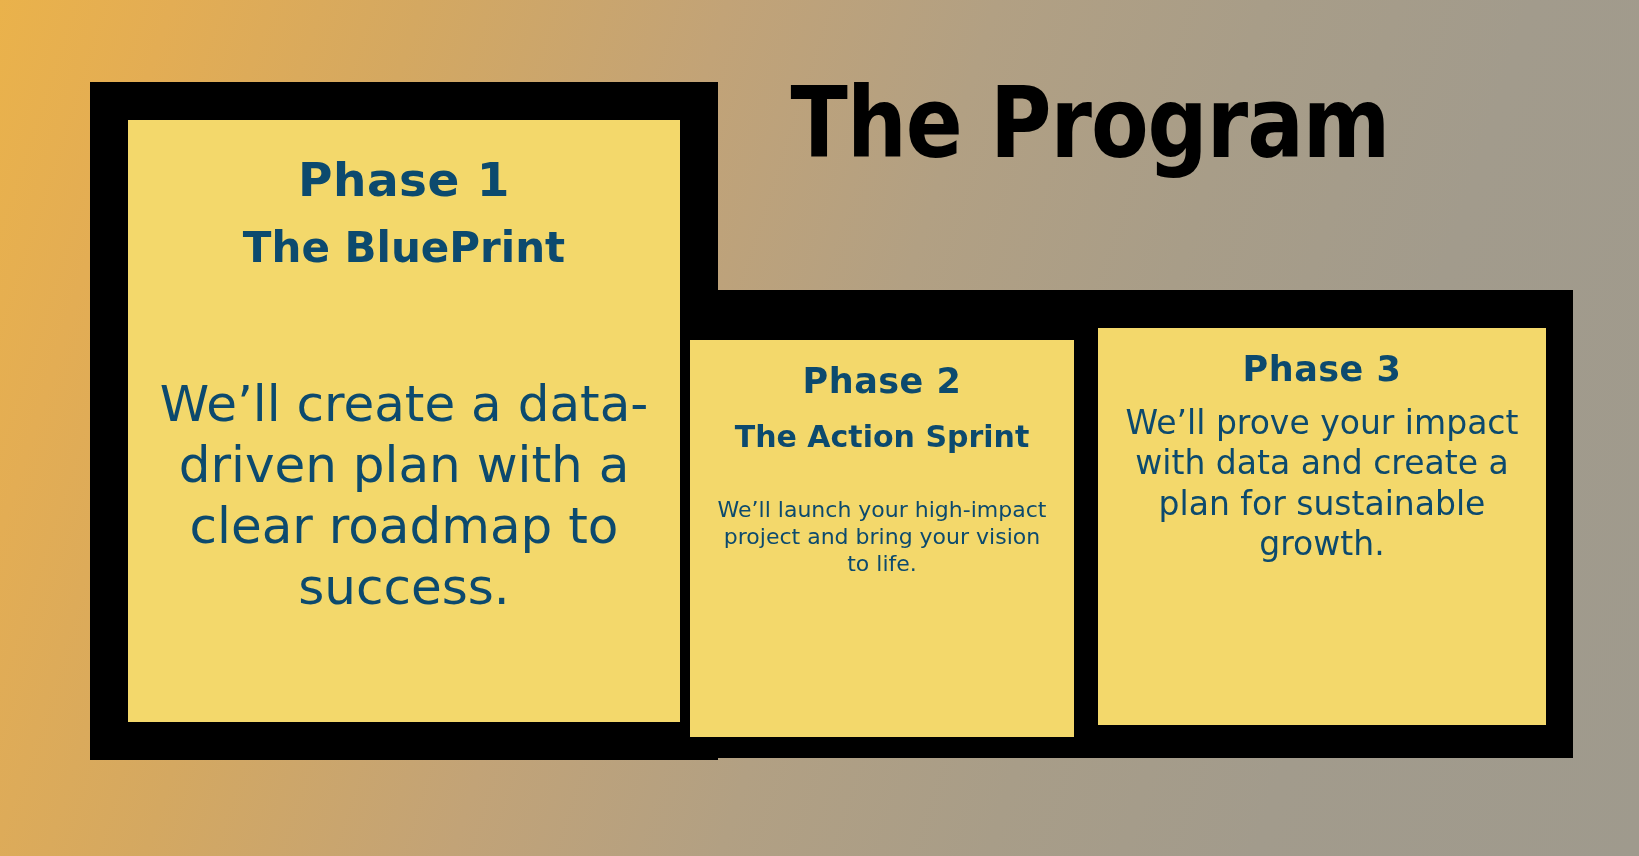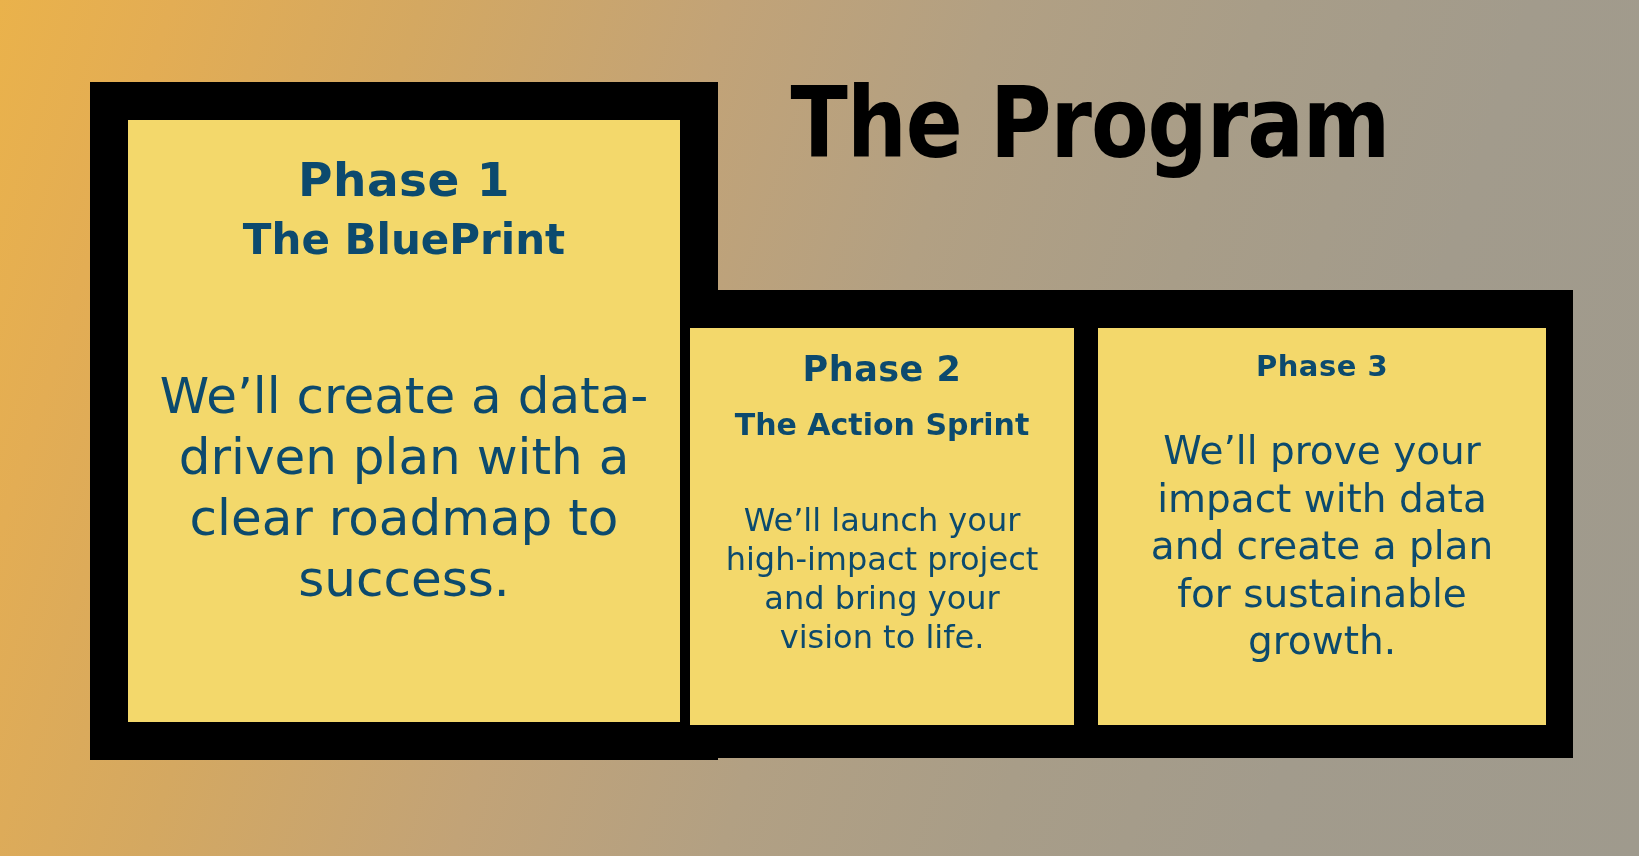--- a/index.html
+++ b/index.html
@@ -83,21 +83,21 @@
   #card-phase1 {
     left: 128px;
     top: 120px;
     width: 552px;
     height: 602px;
     padding: 36px 18px 10px 18px;
   }
 
   #card-phase2 {
     left: 690px;
-    top: 328px;
+    top: 340px;
     width: 384px;
     height: 397px;
     padding: 24px 12px 10px 12px;
   }
 
   #card-phase3 {
     left: 1098px;
     top: 328px;
     width: 448px;
     height: 397px;
@@ -108,52 +108,52 @@
   .phase-heading {
     font-family: "DejaVu Sans", sans-serif;
     font-weight: 700;
     text-align: center;
     line-height: 1.0;
     letter-spacing: 0.5px;
     white-space: nowrap;
   }
   #card-phase1 .phase-heading { font-size: 47px; }
   #card-phase2 .phase-heading { font-size: 35px; }
-  #card-phase3 .phase-heading { font-size: 29px; text-align: center; }
+  #card-phase3 .phase-heading { font-size: 35px; text-align: center; }
 
   .phase-subtitle {
     font-family: "DejaVu Sans", sans-serif;
     font-weight: 700;
     text-align: center;
     line-height: 1.08;
     white-space: pre-line;
   }
-  #card-phase1 .phase-subtitle { font-size: 42px; margin-top: 14px; text-align: center; }
+  #card-phase1 .phase-subtitle { font-size: 42px; margin-top: 22px; text-align: center; }
   #card-phase2 .phase-subtitle { font-size: 30px; margin-top: 22px; text-align: right; }
   #card-phase3 .phase-subtitle { font-size: 30px; margin-top: 22px; }
 
   .phase-body {
     font-family: "DejaVu Sans", sans-serif;
     font-weight: 400;
     text-align: center;
     line-height: 1.22;
   }
   #card-phase1 .phase-body {
     font-size: 50px;
     margin-top: 104px;
     max-width: 490px;
   }
   #card-phase2 .phase-body {
-    font-size: 32px;
-    margin-top: 60px;
+    font-size: 22px;
+    margin-top: 44px;
     max-width: 330px;
   }
   #card-phase3 .phase-body {
-    font-size: 39px;
-    margin-top: 46px;
+    font-size: 33px;
+    margin-top: 16px;
     max-width: 400px;
   }
 </style>
 </head>
 <body>
 
 <div id="canvas">
 
   <div id="program-title">The Program</div>
 

